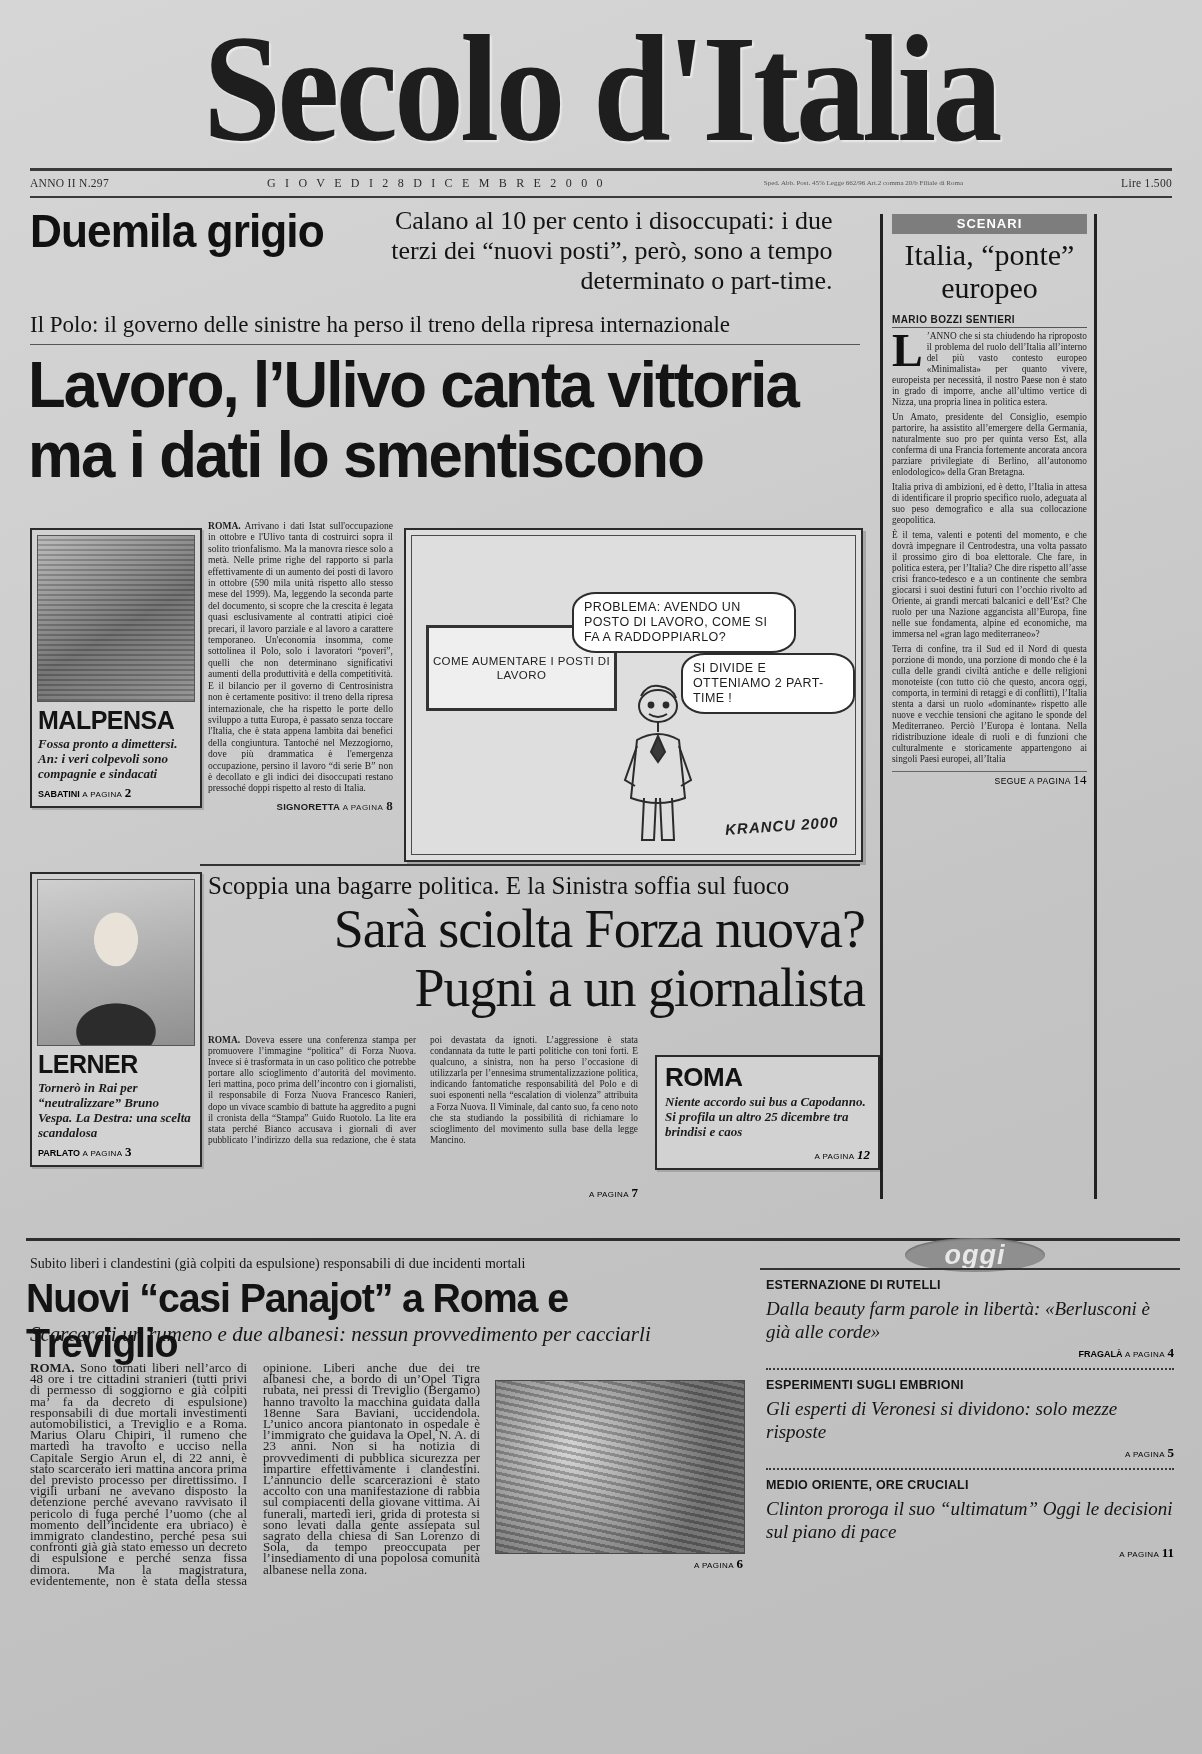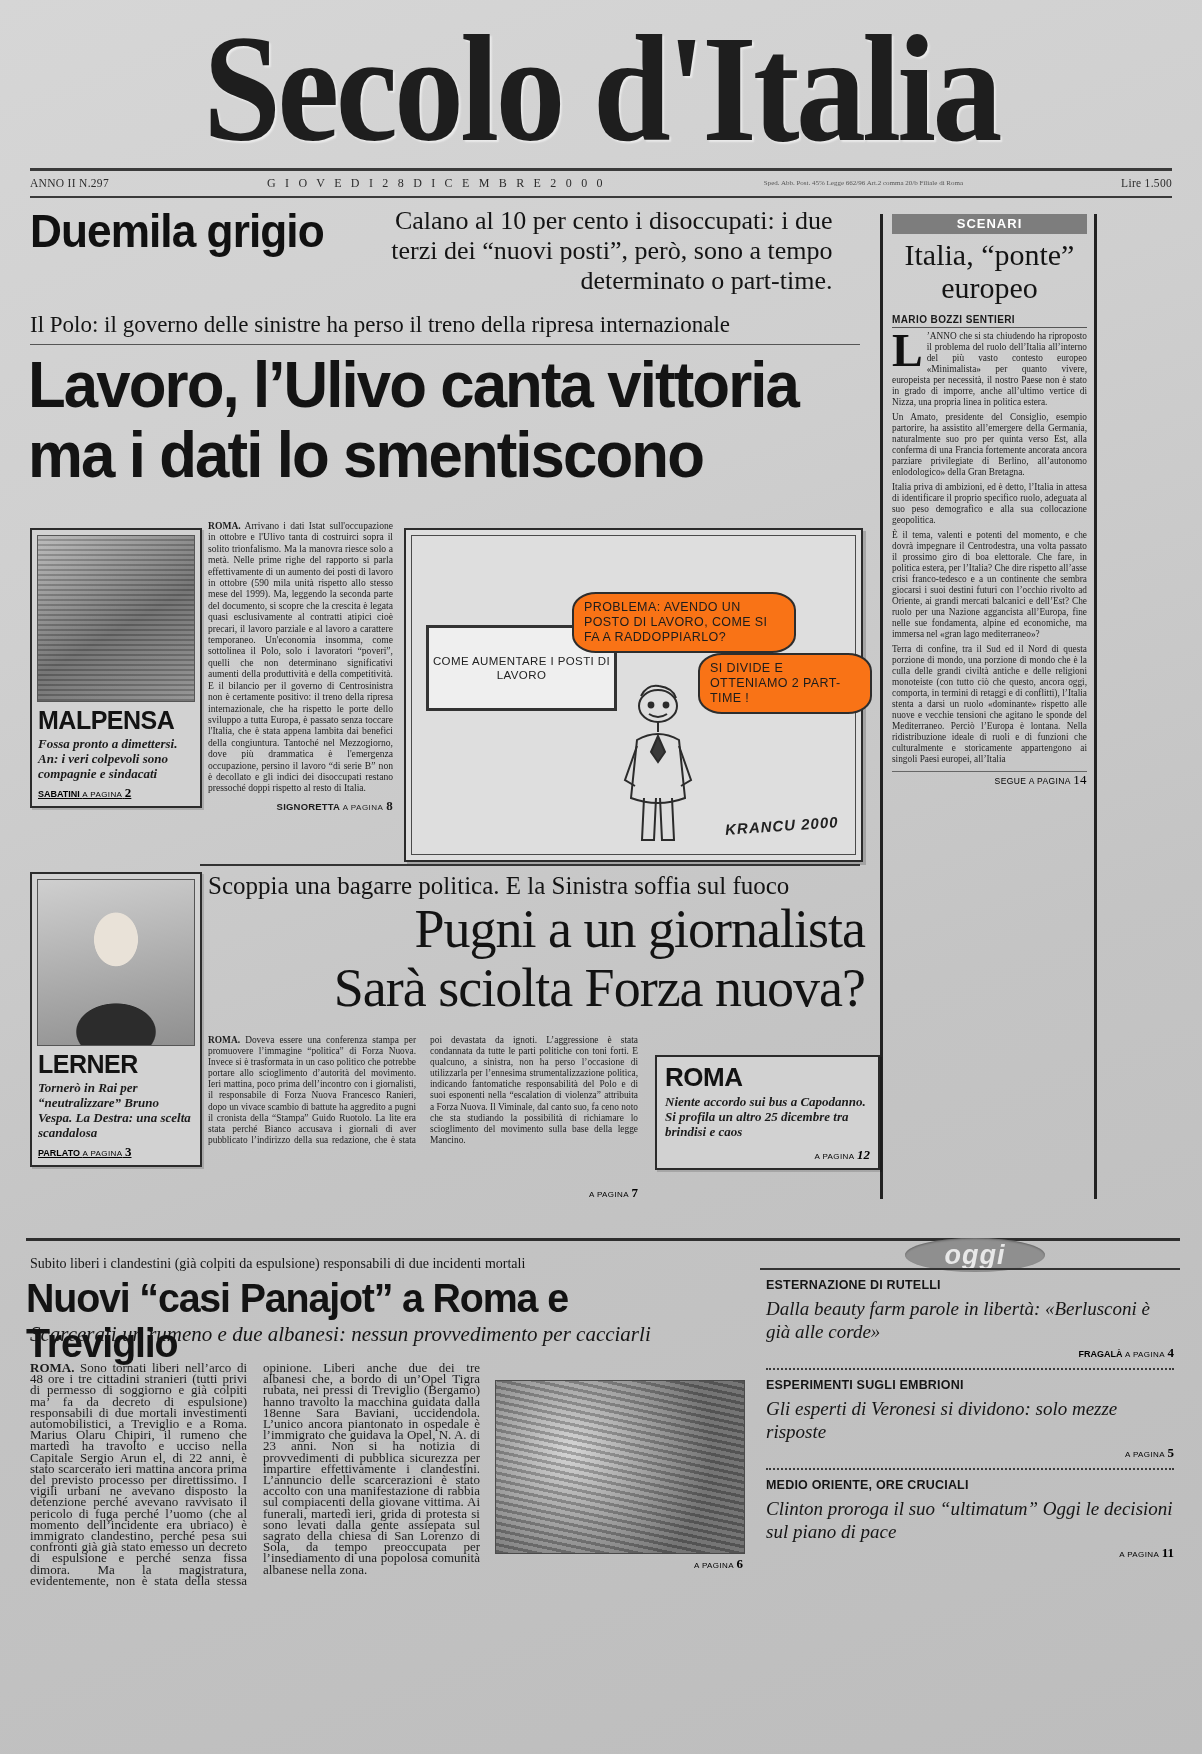--- a/index.html
+++ b/index.html
@@ -94,26 +94,26 @@
 
   
   .cartoon{
     position:absolute;left:404px;top:528px;width:455px;height:330px;
     border:2px solid #2b2b2b;background:#dedede;
     box-shadow:3px 3px 0 rgba(0,0,0,.18);
   }
   .cart-inner{position:absolute;inset:5px;border:1px solid #4a4a4a;}
   .bubble{
     position:absolute;border:2px solid #2d2d2d;border-radius:24px/18px;
-    background:#f97316;padding:6px 10px;
+    background:#ffffff;padding:6px 10px;
     font-family:"Liberation Sans",sans-serif;
     font-size:12.5px;line-height:15px;color:#1c1c1c;letter-spacing:.4px;
   }
   .bubble.b1{left:166px;top:62px;width:200px;}
-  .bubble.b2{left:292px;top:123px;width:150px;}
+  .bubble.b2{left:275px;top:123px;width:150px;}
   .board{
     position:absolute;left:20px;top:95px;width:185px;height:80px;
     border:3px solid #333;background:#efefef;
     display:flex;align-items:center;justify-content:center;
     font-family:"Liberation Sans",sans-serif;font-size:11.5px;
     line-height:14px;text-align:center;color:#222;letter-spacing:.4px;
   }
   .signature{
     position:absolute;right:22px;bottom:26px;
     font-family:"Liberation Sans",sans-serif;font-style:italic;font-weight:bold;
@@ -145,21 +145,20 @@
     font-size:25px;line-height:27px;margin:2px 6px 0 6px;color:#131313;
     letter-spacing:-.5px;
   }
   .lbox .blurb{
     margin:2px 6px 4px 6px;font-style:italic;font-weight:bold;
     font-size:13px;line-height:15px;color:#1b1b1b;
   }
   .lbox .ref{
     margin:0 6px 5px 6px;text-align:left;font-size:9px;font-weight:bold;
     font-family:"Liberation Sans",sans-serif;
-    text-decoration:underline;
   }
   .lbox .ref .pg{font-family:"Liberation Serif",serif;font-size:13px;}
   .lbox .ref .small{font-weight:normal;font-size:8px;letter-spacing:.4px;}
 
   
   .scenari{
     position:absolute;left:880px;top:214px;width:195px;
     border-left:3px solid #222;border-right:3px solid #222;
     padding:0 7px 0 9px;height:985px;
   }
@@ -390,22 +389,22 @@
     </div>
     <div class="segue">
       <span>SEGUE A PAGINA</span>
       <span class="pg">14</span>
     </div>
   </div>
 
   <div class="rule-thin" style="left:200px;width:660px;top:864px;height:2px;background:#333;"></div>
   <div class="midkicker">Scoppia una bagarre politica. E la Sinistra soffia sul fuoco</div>
   <div class="midhead">
+    <div>Sarà sciolta Forza nuova?</div>
     <div>Pugni a un giornalista</div>
-    <div>Sarà sciolta Forza nuova?</div>
   </div>
   <div class="midcols">
     <b>ROMA.</b>
     <span>Doveva essere una conferenza stampa per promuovere l’immagine “politica” di Forza Nuova. Invece si è trasformata in un caso politico che potrebbe portare allo scioglimento d’autorità del movimento. Ieri mattina, poco prima dell’incontro con i giornalisti, il responsabile di Forza Nuova Francesco Ranieri, dopo un vivace scambio di battute ha aggredito a pugni il cronista della “Stampa” Guido Ruotolo. La lite era stata perché Bianco accusava i giornali di aver pubblicato l’indirizzo della sua redazione, che è stata poi devastata da ignoti. L’aggressione è stata condannata da tutte le parti politiche con toni forti. E qualcuno, a sinistra, non ha perso l’occasione di utilizzarla per l’ennesima strumentalizzazione politica, indicando fantomatiche responsabilità del Polo e di suoi esponenti nella “escalation di violenza” attribuita a Forza Nuova. Il Viminale, dal canto suo, fa ceno noto che sta studiando la possibilità di richiamare lo scioglimento del movimento sulla base della legge Mancino.</span>
   </div>
   <div class="midref">
     <span class="small">A PAGINA</span>
     <span class="pg">7</span>
   </div>
   <div class="romabox">

